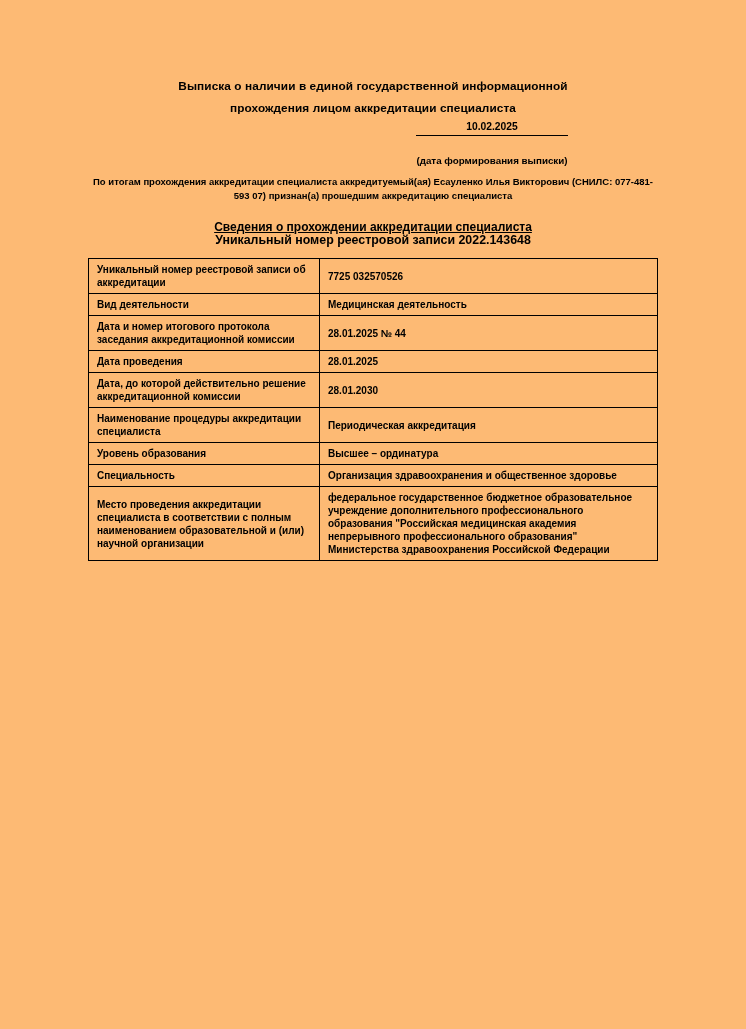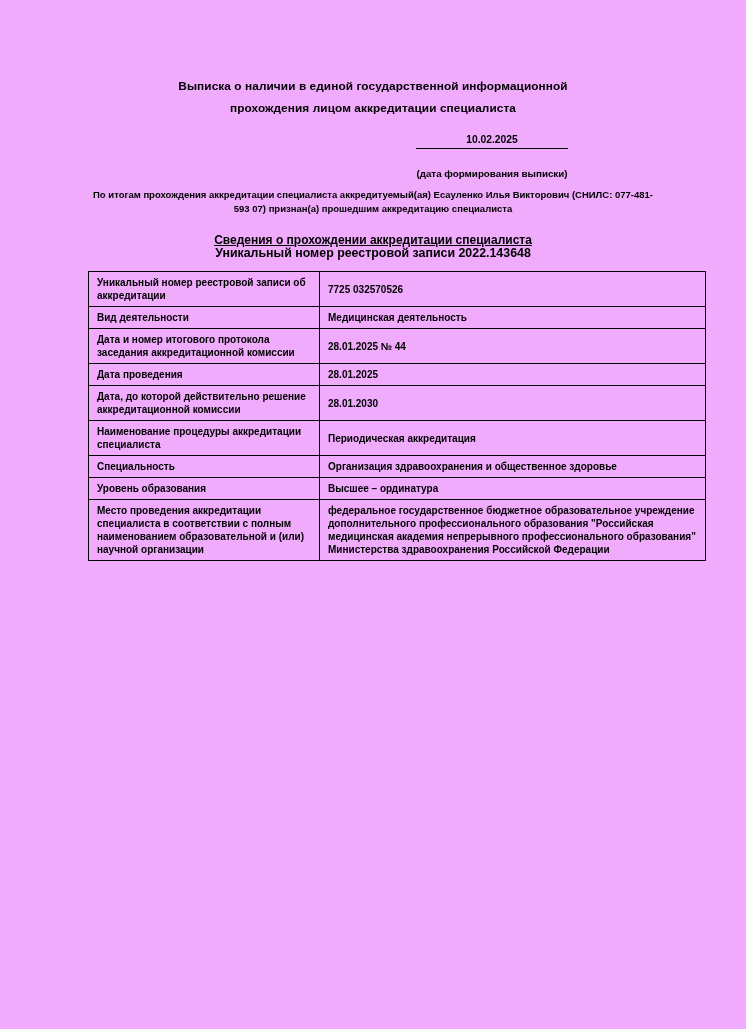--- a/index.html
+++ b/index.html
@@ -4,37 +4,37 @@
 <style>
   html, body {
     margin: 0;
     padding: 0;
     background: #ffffff;
   }
   .page {
     position: relative;
     width: 746px;
     height: 1029px;
-    background: #f0abfc;
+    background: #fdba74;
     box-sizing: border-box;
     padding: 76px 88px 0 88px;
     font-family: "Liberation Sans", "DejaVu Sans", sans-serif;
     font-weight: bold;
     color: #000000;
     overflow: hidden;
   }
   .title {
     text-align: center;
     font-size: 11.8px;
     line-height: 21.5px;
     letter-spacing: 0.1px;
   }
   .date-block {
     width: 152px;
-    margin: 15px 90px 0 auto;
+    margin: 2px 90px 0 auto;
     text-align: center;
   }
   .date-value {
     font-size: 10.3px;
     line-height: 12px;
     padding-bottom: 2px;
     border-bottom: 1.5px solid #000000;
   }
   .date-caption {
     font-size: 9.8px;
@@ -56,21 +56,21 @@
     text-decoration: underline;
   }
   .registry-heading {
     text-align: center;
     font-size: 12.4px;
     line-height: 15px;
   }
   table.info-table {
     margin-top: 10px;
     border-collapse: collapse;
-    width: 618px;
+    width: 570px;
     table-layout: fixed;
   }
   table.info-table td {
     border: 1.5px solid #000000;
     font-size: 10px;
     line-height: 13px;
     padding: 4px 8px;
     vertical-align: middle;
     word-wrap: break-word;
   }
@@ -120,26 +120,26 @@
       </tr>
       <tr>
         <td class="cell-label">Дата, до которой действительно решение аккредитационной комиссии</td>
         <td class="cell-value">28.01.2030</td>
       </tr>
       <tr>
         <td class="cell-label">Наименование процедуры аккредитации специалиста</td>
         <td class="cell-value">Периодическая аккредитация</td>
       </tr>
       <tr>
+        <td class="cell-label">Уровень образования</td>
+        <td class="cell-value">Высшее – ординатура</td>
+      </tr>
+      <tr>
         <td class="cell-label">Специальность</td>
         <td class="cell-value">Организация здравоохранения и общественное здоровье</td>
-      </tr>
-      <tr>
-        <td class="cell-label">Уровень образования</td>
-        <td class="cell-value">Высшее – ординатура</td>
       </tr>
       <tr>
         <td class="cell-label">Место проведения аккредитации специалиста в соответствии с полным наименованием образовательной и (или) научной организации</td>
         <td class="cell-value">федеральное государственное бюджетное образовательное учреждение дополнительного профессионального образования "Российская медицинская академия непрерывного профессионального образования" Министерства здравоохранения Российской Федерации</td>
       </tr>
     </tbody>
   </table>
 
 </div>
 

